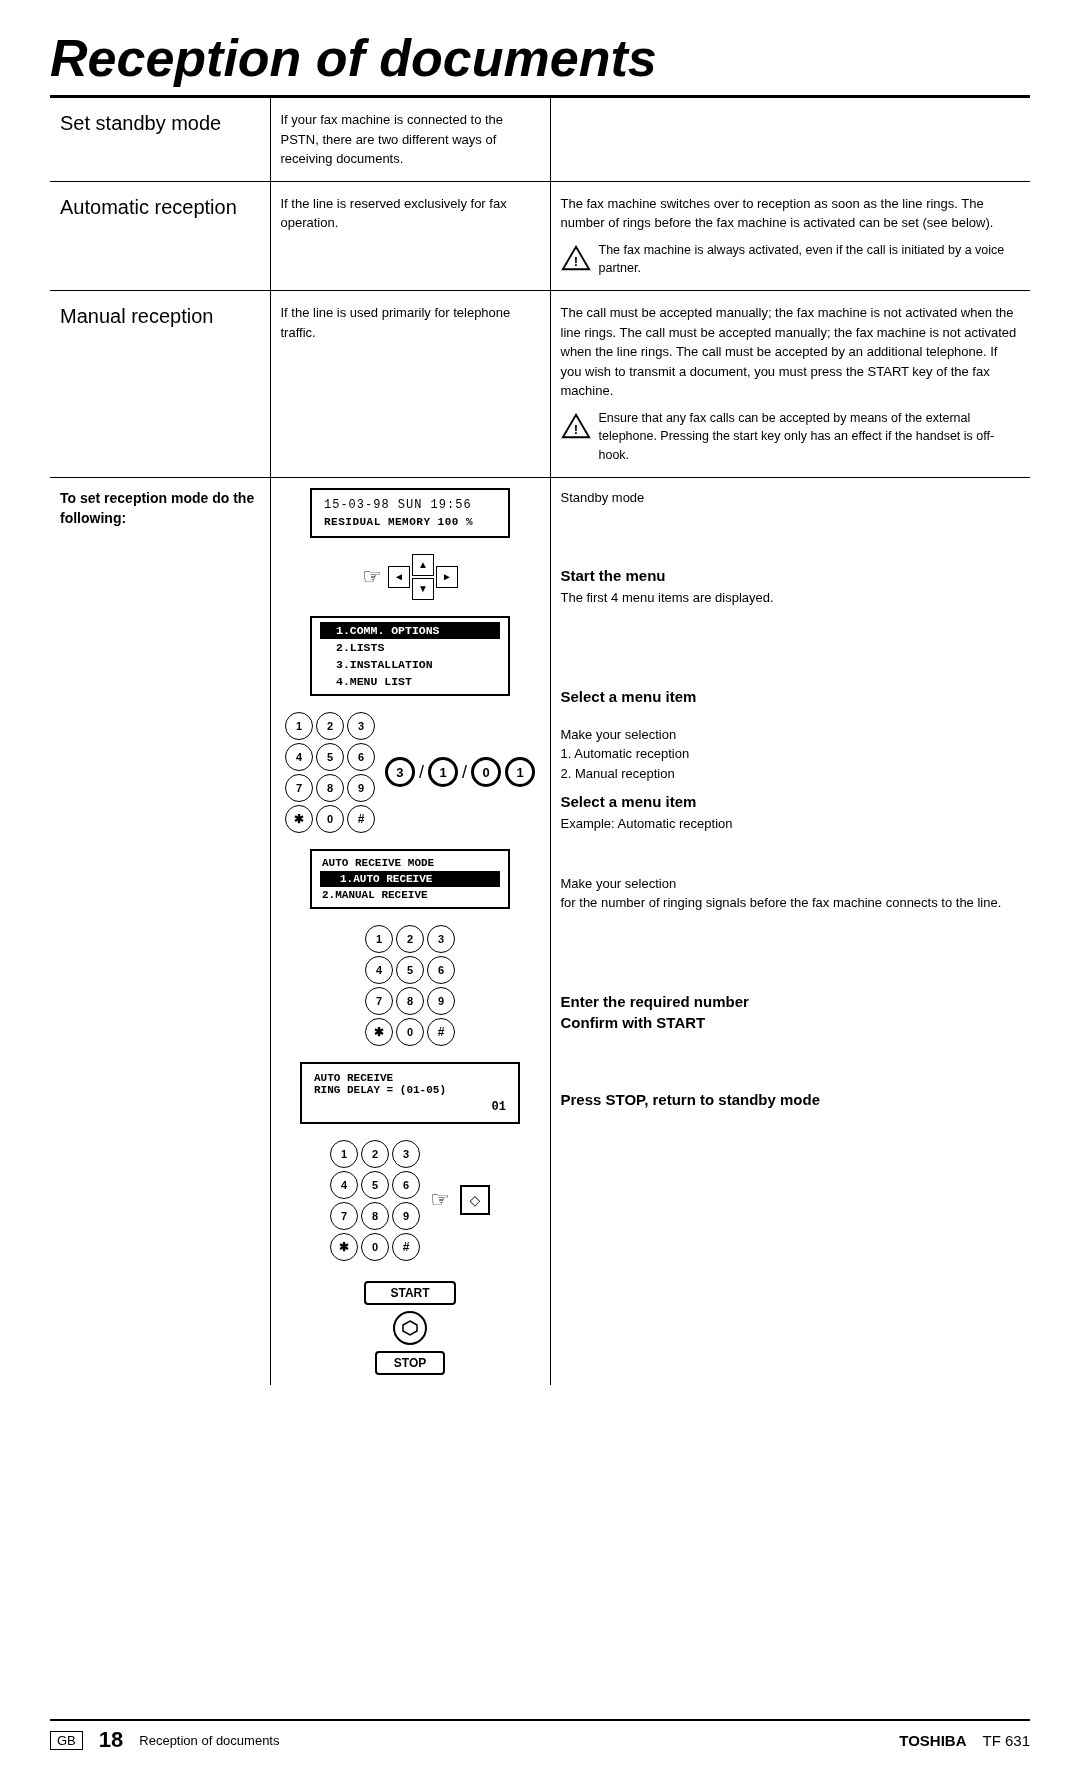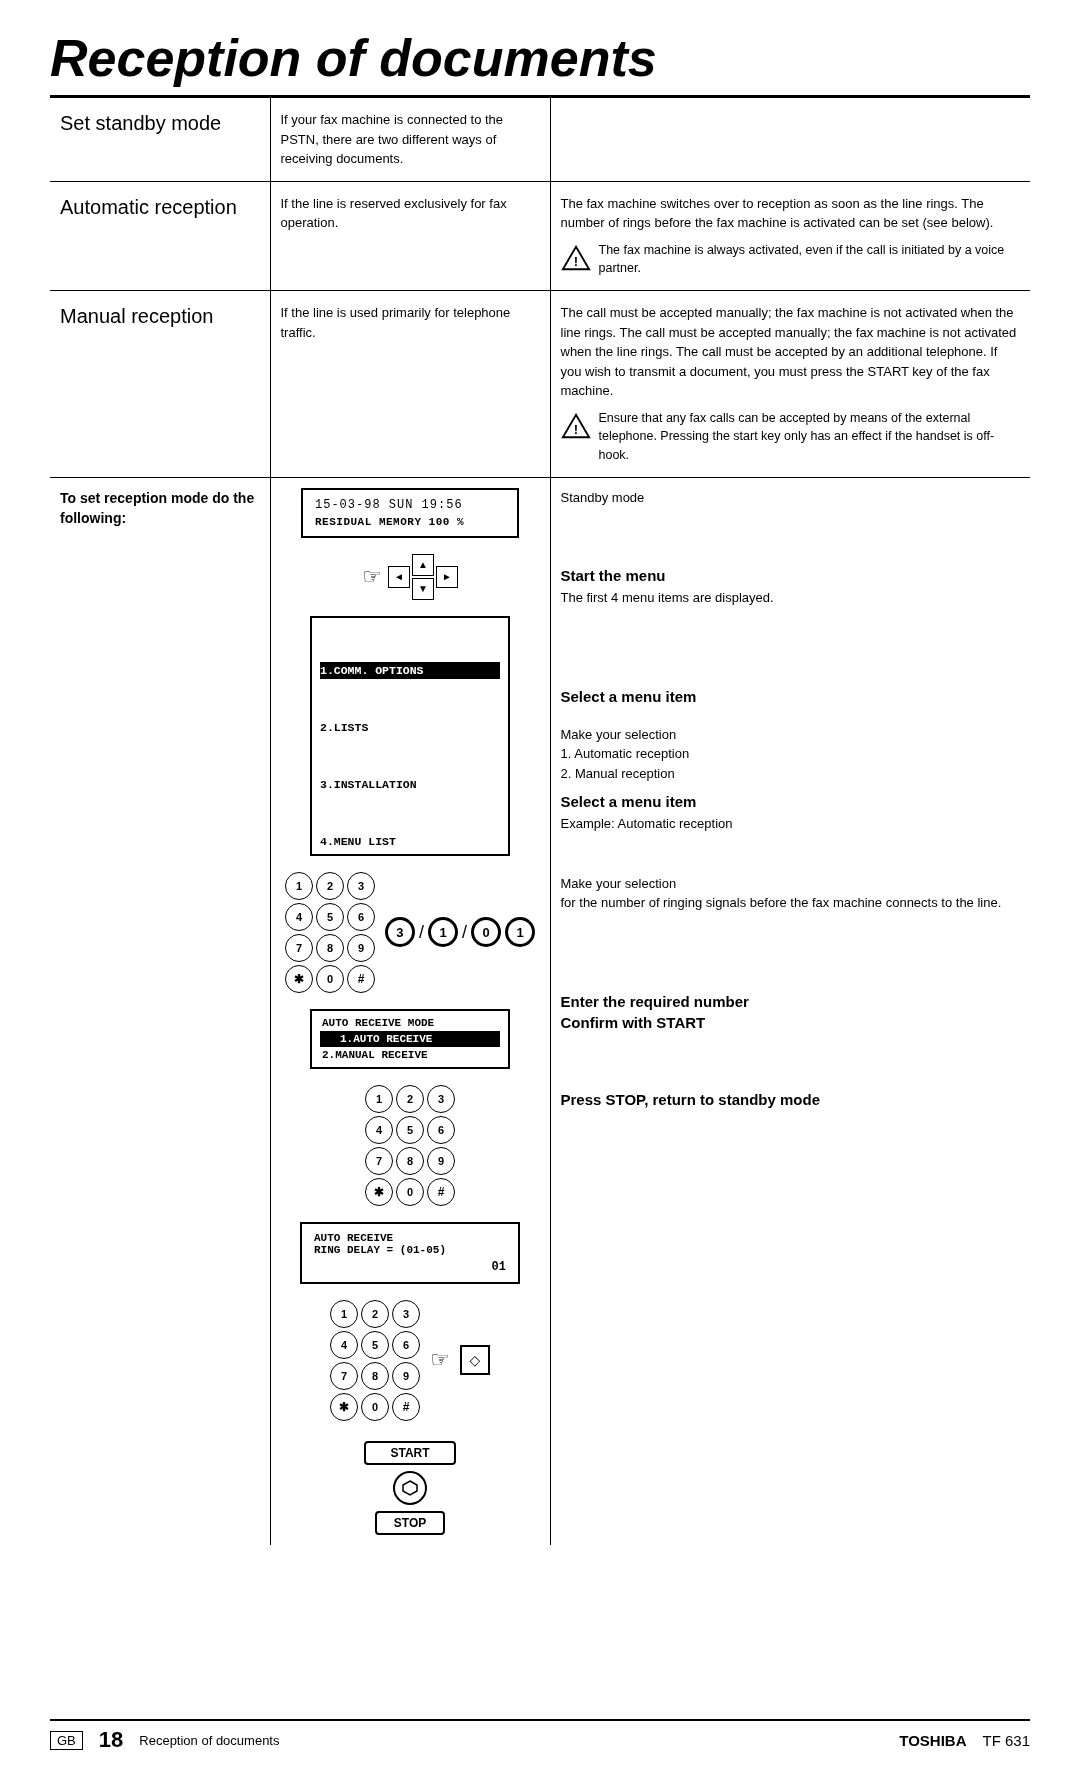--- a/index.html
+++ b/index.html
@@ -108,21 +108,21 @@
       gap: 10px;
     }
 
     
     .lcd-display {
       border: 2px solid #000;
       background: #fff;
       padding: 8px 12px;
       font-size: 12px;
       font-family: 'Courier New', monospace;
-      width: 218px;
+      width: 200px;
       text-align: left;
     }
 
     .lcd-display .date-line {
       font-size: 12px;
       letter-spacing: 1px;
     }
 
     .lcd-display .memory-line {
       font-size: 11px;
@@ -135,24 +135,23 @@
     .menu-display {
       border: 2px solid #000;
       background: #fff;
       padding: 4px 8px;
       font-size: 12px;
       font-family: 'Courier New', monospace;
       width: 200px;
     }
 
     .menu-item {
-      padding: 2px 0;
+      padding: 2px 16px;
       font-size: 11.5px;
       font-weight: 700;
-      margin-top: 40px;
     }
 
     .menu-item.selected {
       background: #000;
       color: #fff;
     }
 
     
     .keypad {
       display: grid;

